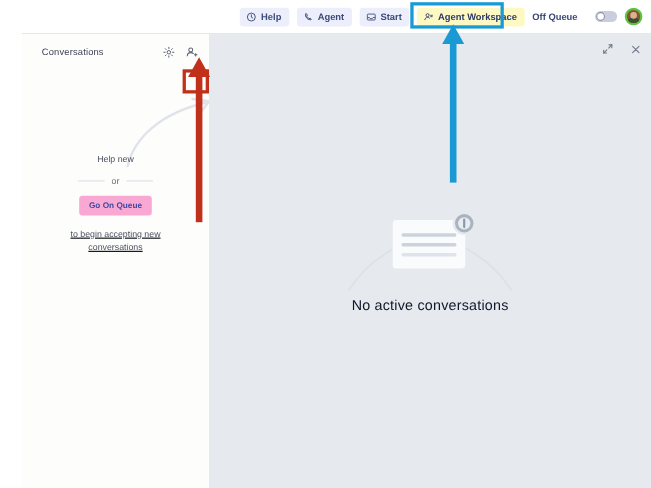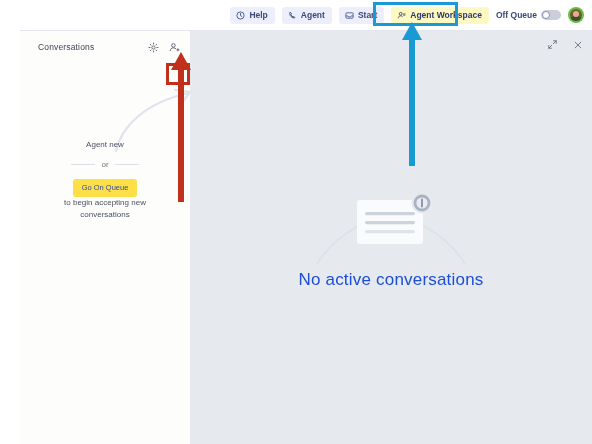--- a/index.html
+++ b/index.html
@@ -79,21 +79,21 @@
     height: 24px;
     border: 3px solid #1a9ad4;
     box-sizing: border-box;
     pointer-events: none;
   }
 
   
   .offqueue {
     display: flex;
     align-items: center;
-    gap: 4px;
+    gap: 16px;
     font-size: 8.5px;
     font-weight: bold;
     color: #3b4a78;
     white-space: nowrap;
     cursor: pointer;
   }
   .toggle {
     width: 20px;
     height: 10px;
     border-radius: 6px;
@@ -243,32 +243,34 @@
     width: 24px;
     height: 1px;
     background: #dcdfe8;
   }
   .le-or {
     font-size: 8px;
     color: #6a7080;
   }
   .goq-btn {
     display: inline-block;
-    background: #fde047;
+    background: #f9a8d4;
     color: #3a49a0;
     font-size: 7.5px;
-    font-weight: normal;
+    font-weight: bold;
     border: none;
     border-radius: 3px;
     padding: 5px 9px;
     line-height: 1;
     cursor: pointer;
     font-family: "Liberation Sans", sans-serif;
   }
   .le-bottom {
+    margin-top: 11px;
+    text-decoration: underline;
   }
 
   
   .curve-arrow {
     position: absolute;
     left: 92px;
     top: 52px;
     width: 92px;
     height: 72px;
     pointer-events: none;
@@ -309,22 +311,22 @@
     width: 402px;
     text-align: center;
   }
   .illus {
     position: relative;
     width: 160px;
     height: 80px;
     margin: 0 auto 4px auto;
   }
   .empty-label {
-    font-size: 17px;
-    color: #1d4ed8;
+    font-size: 13px;
+    color: #0f172a;
     letter-spacing: .2px;
   }
 
   
   .ann {
     position: absolute;
     pointer-events: none;
     z-index: 8;
   }
   .ann-red { left: 170px; top: 50px; }
@@ -424,21 +426,21 @@
 
         </div>
       </div>
 
       <svg class="curve-arrow" viewBox="0 0 92 72">
         <path d="M4 68 C10 42 34 20 76 10" fill="none" stroke="#e0e3ea" stroke-width="2.2" stroke-linecap="round"></path>
         <path d="M63 7 L78 9 L70 20" fill="none" stroke="#e0e3ea" stroke-width="2.2" stroke-linecap="round" stroke-linejoin="round"></path>
       </svg>
 
       <div class="left-empty">
-        <div class="le-line">Agent new</div>
+        <div class="le-line">Help new</div>
 
         <div class="le-or-row">
           <span class="le-or-rule"></span>
           <span class="le-or">or</span>
           <span class="le-or-rule"></span>
         </div>
 
         <button class="goq-btn">Go On Queue</button>
 
         <div class="le-bottom">

